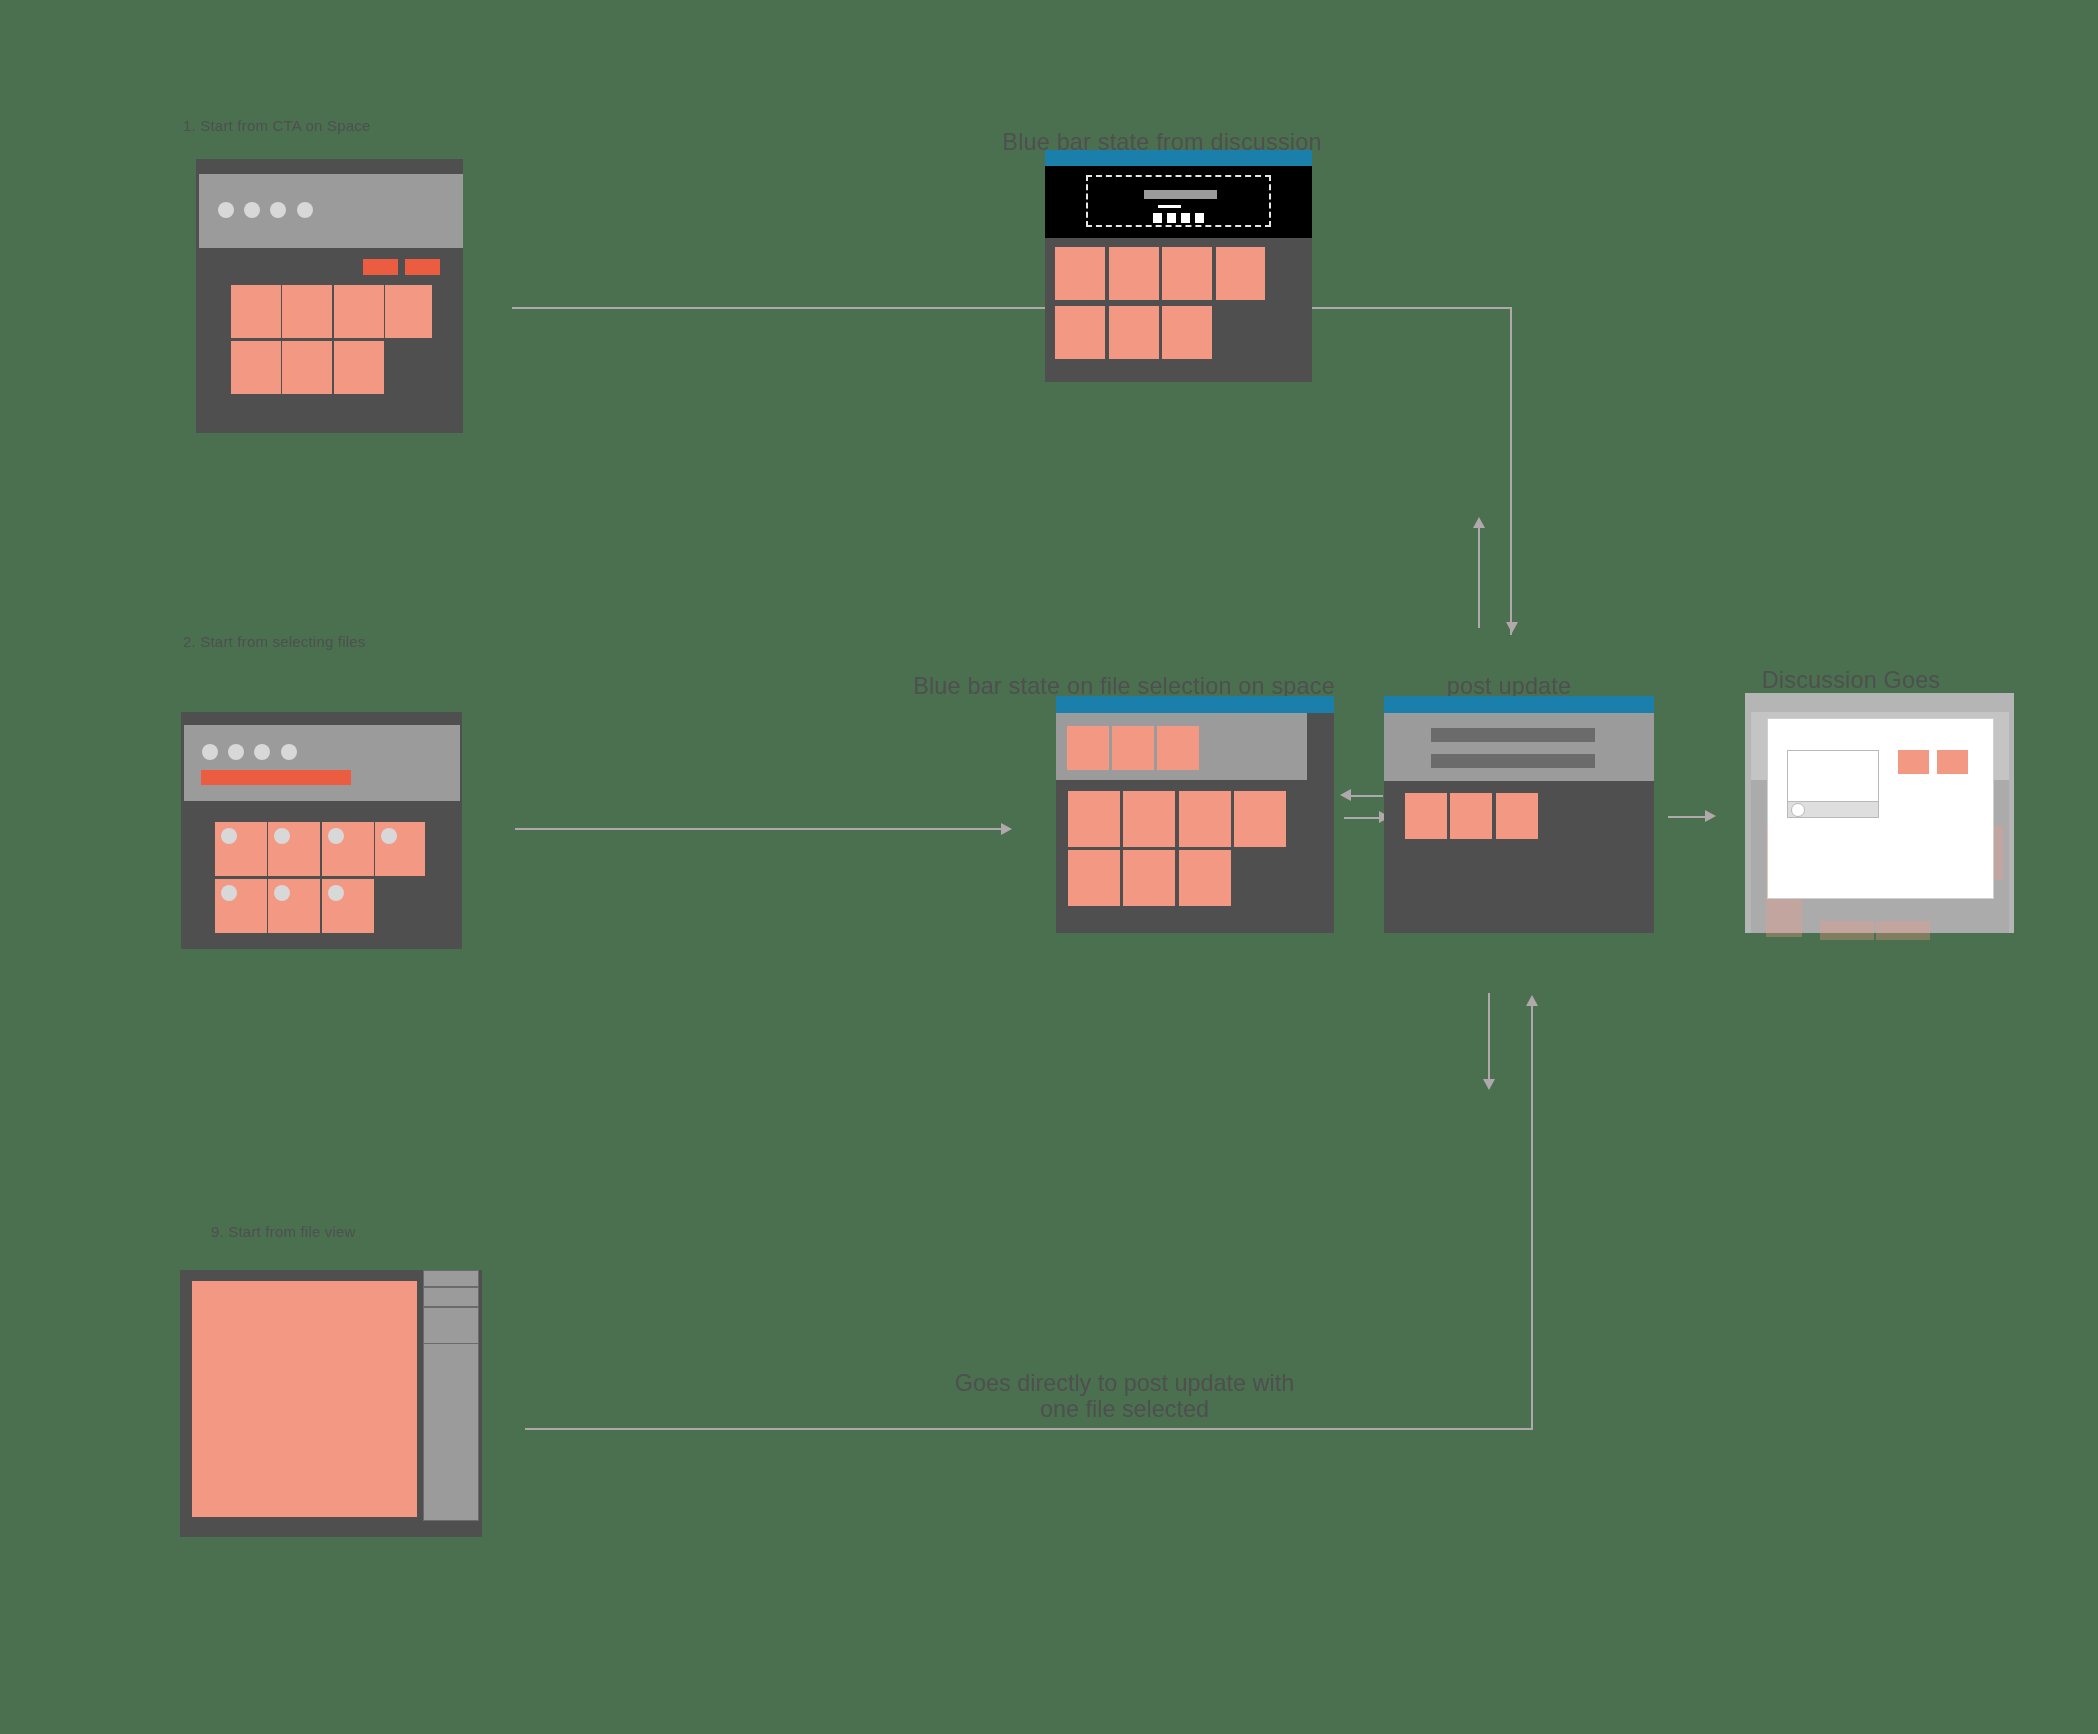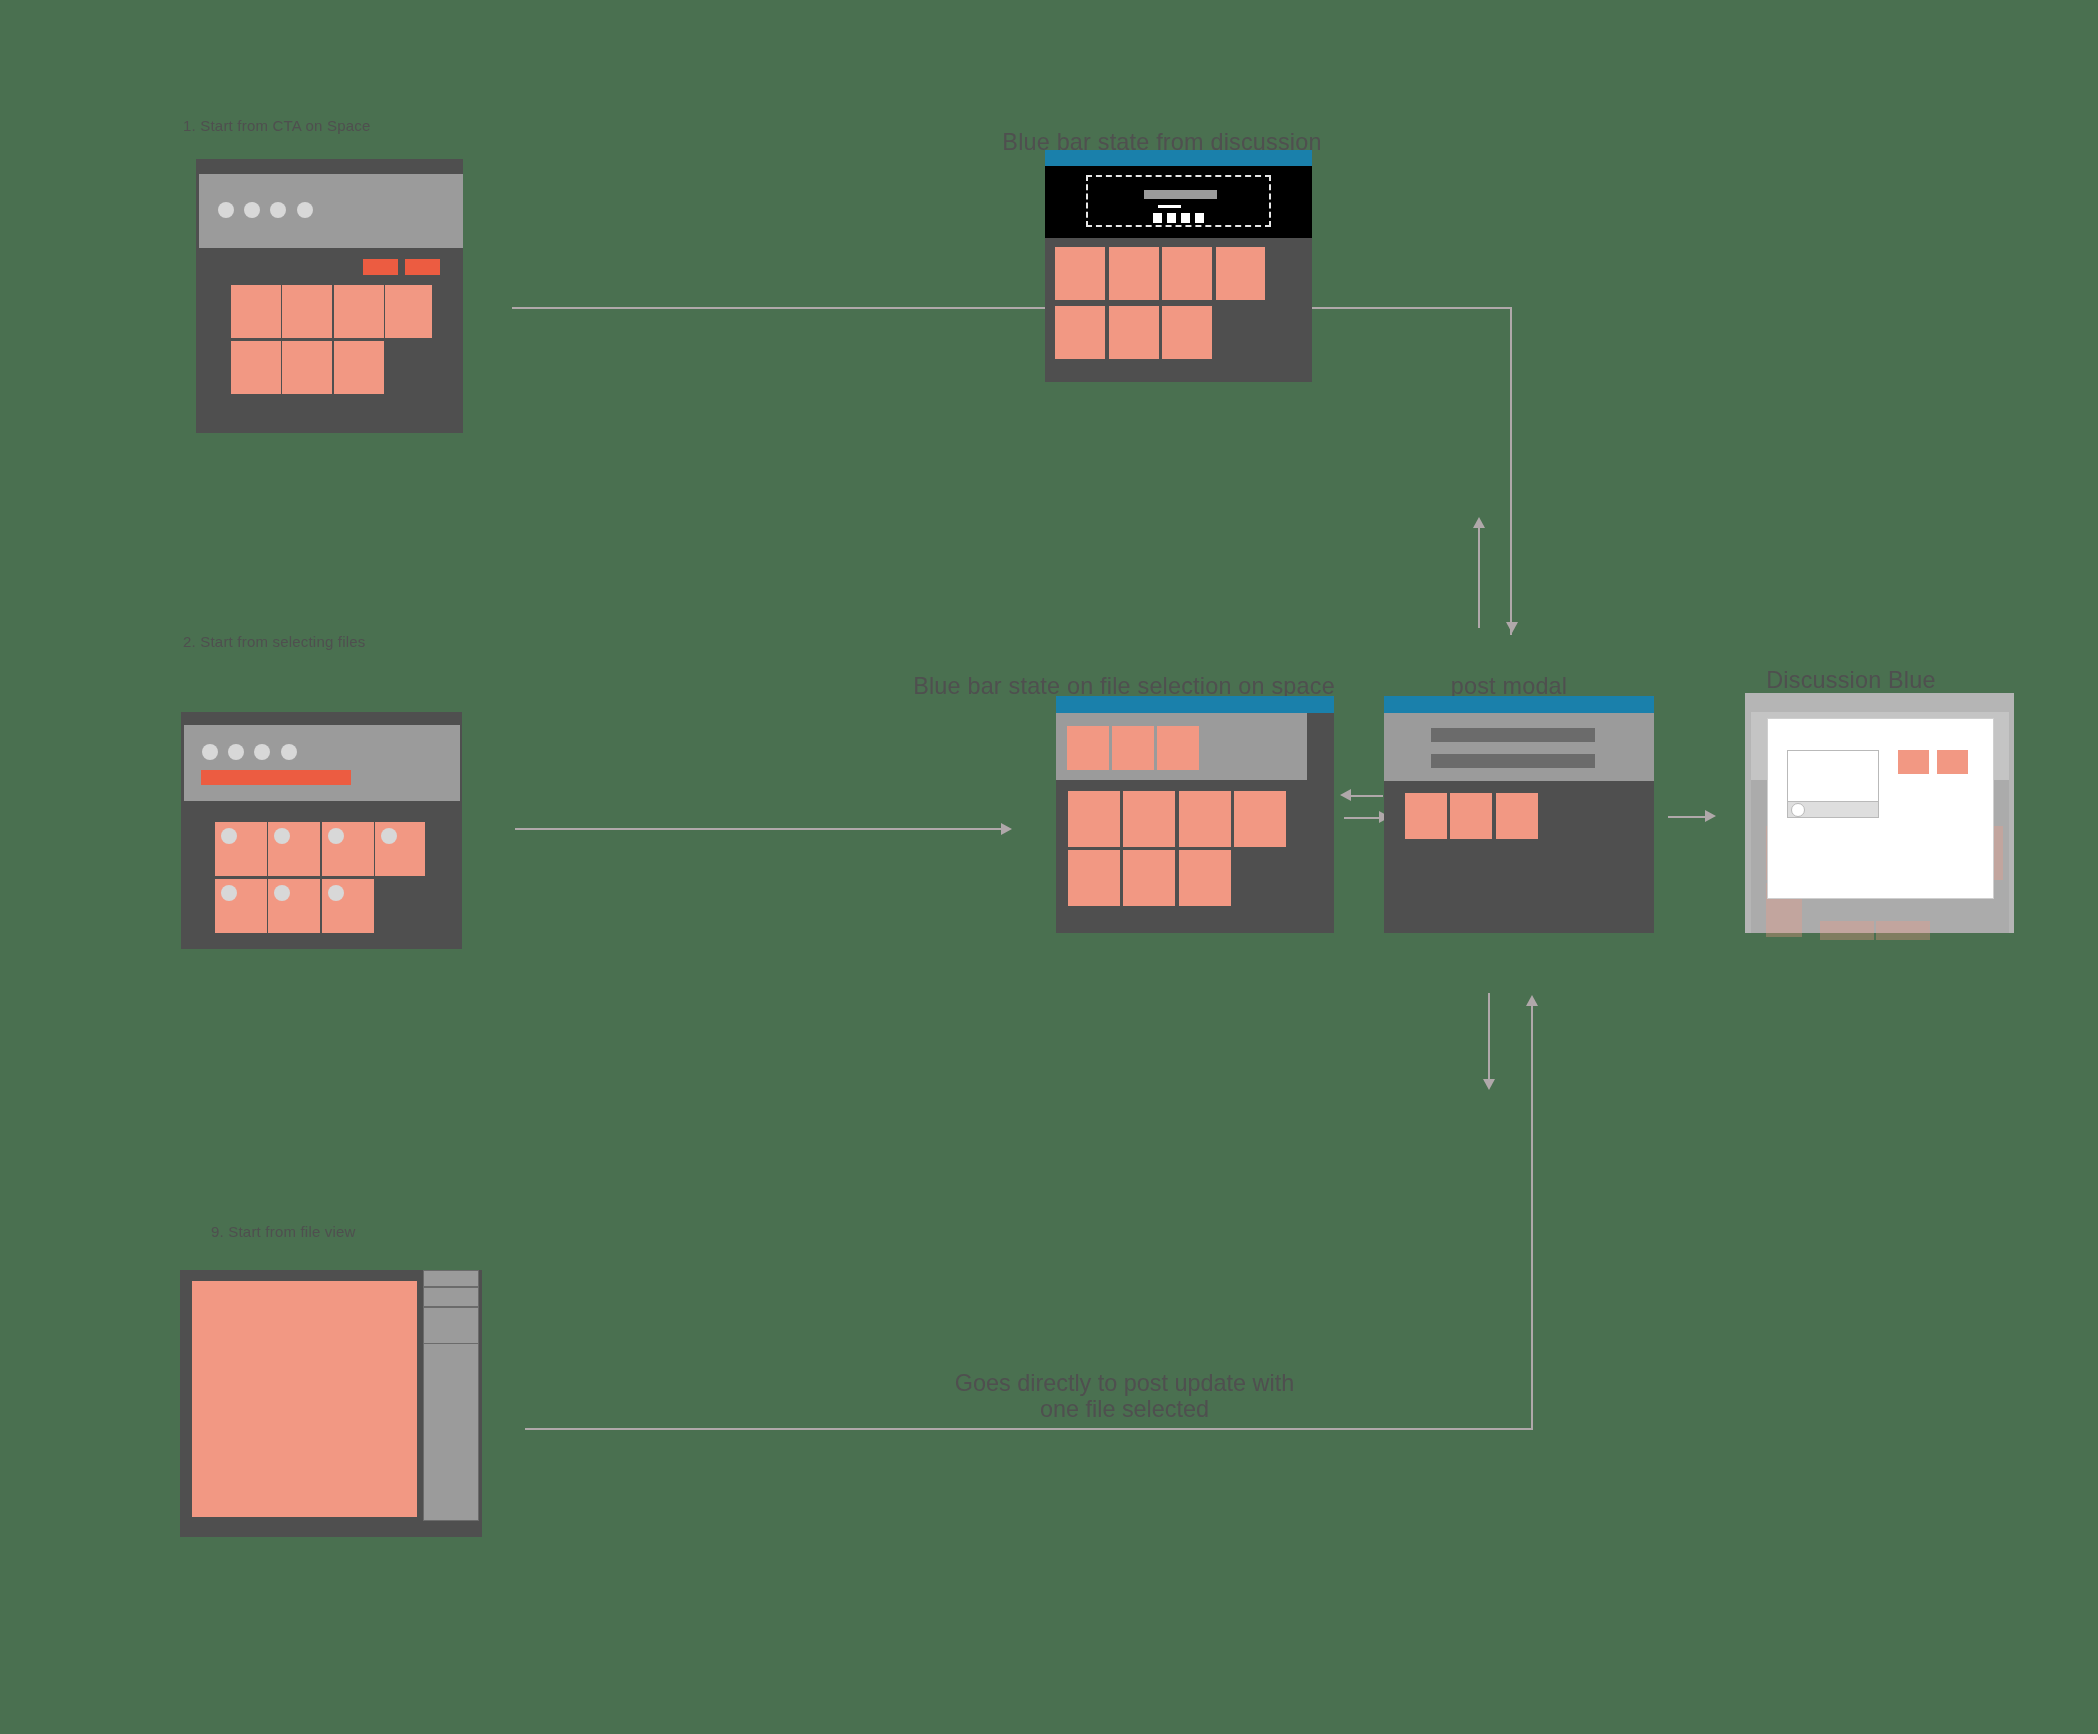--- a/index.html
+++ b/index.html
@@ -185,38 +185,38 @@
     <div class="tile" style="left:67px;top:154px;width:52px;height:56px;"></div>
     <div class="tile" style="left:123px;top:154px;width:52px;height:56px;"></div>
   </div>
 
   <div class="hline" style="left:1344px;top:795px;width:39px;"></div>
   <div class="arrow left" style="left:1340px;top:789px;"></div>
 
   <div class="hline" style="left:1344px;top:817px;width:39px;"></div>
   <div class="arrow right" style="left:1379px;top:811px;"></div>
 
-  <div class="label" style="left:1387px;top:673px;width:244px;">post modal</div>
+  <div class="label" style="left:1387px;top:673px;width:244px;">post update</div>
 
   <div class="frame" style="left:1384px;top:696px;width:270px;height:237px;">
     <div class="bluebar" style="left:0;top:0;width:270px;height:17px;"></div>
     <div class="topbar" style="left:0;top:17px;width:270px;height:68px;">
       <div class="graybar" style="left:47px;top:15px;width:164px;height:14px;"></div>
       <div class="graybar" style="left:47px;top:41px;width:164px;height:14px;"></div>
     </div>
 
     <div class="tile" style="left:20.6px;top:97px;width:42px;height:46px;"></div>
     <div class="tile" style="left:66px;top:97px;width:42px;height:46px;"></div>
     <div class="tile" style="left:112px;top:97px;width:42px;height:46px;"></div>
   </div>
 
   <div class="hline" style="left:1668px;top:816px;width:39px;"></div>
   <div class="arrow right" style="left:1705px;top:810px;"></div>
 
-  <div class="label" style="left:1715px;top:667px;width:272px;">Discussion Blue</div>
+  <div class="label" style="left:1715px;top:667px;width:272px;">Discussion Goes</div>
 
   <div class="frame" style="left:1745px;top:693px;width:269px;height:240px;background:#b5b5b5;">
 
     <div class="fadedgray" style="left:5.6px;top:19px;width:258px;height:68px;background:#cacaca;"></div>
     <div class="checkdot" style="left:25px;top:66px;"></div>
     <div class="faded" style="left:25px;top:84px;width:34px;height:22.5px;"></div>
     <div class="fadedgray" style="left:5.6px;top:87px;width:258px;height:153px;background:#a8a8a8;"></div>
     <div class="faded" style="left:20.6px;top:133px;width:36px;height:54px;"></div>
     <div class="faded" style="left:20.6px;top:190px;width:36px;height:54px;"></div>
     <div class="faded" style="left:75px;top:228px;width:54px;height:19px;"></div>

